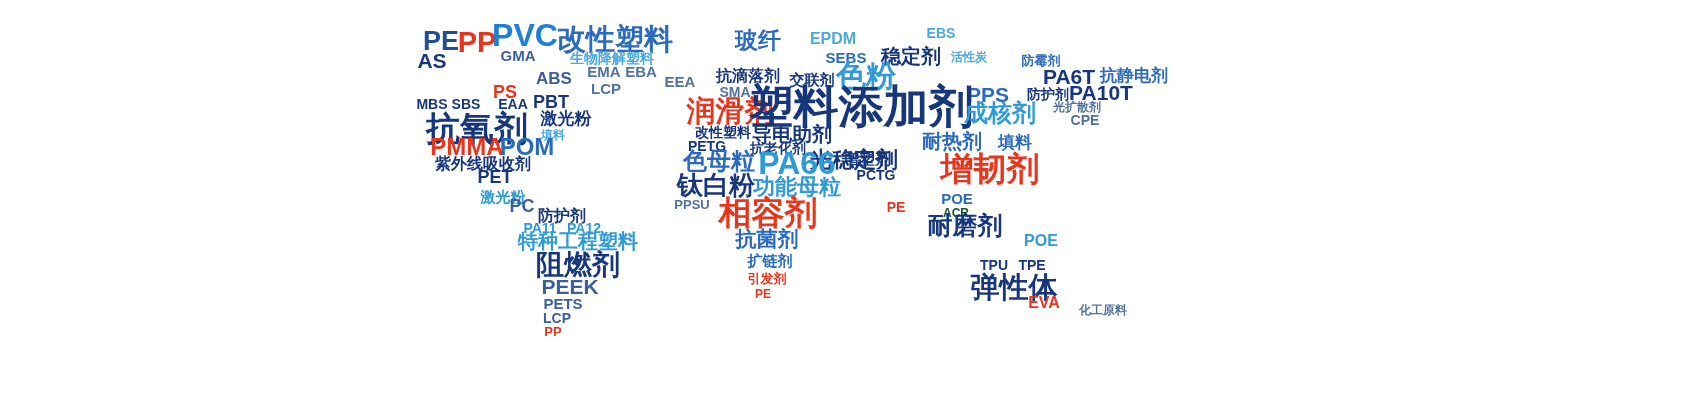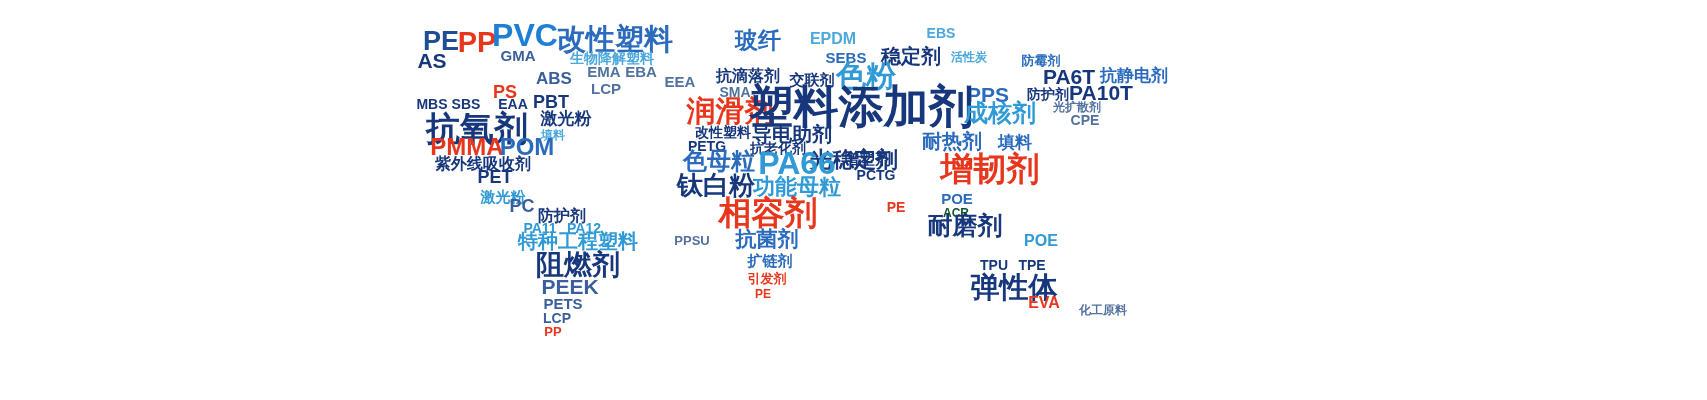--- a/index.html
+++ b/index.html
@@ -82,21 +82,21 @@
     <span class="word w-bold" style="left: 719px; top: 161px; font-size: 24px; color: rgb(42, 107, 189); font-weight: 700;">色母粒</span>
     <span class="word w-bold" style="left: 797px; top: 163px; font-size: 32px; color: rgb(47, 154, 214); font-weight: 700;">PA66</span>
     <span class="word w-bold" style="left: 867px; top: 159px; font-size: 16px; color: rgb(23, 55, 124); font-weight: 700;">增塑剂</span>
     <span class="word w-bold" style="left: 990px; top: 168px; font-size: 33px; color: rgb(232, 54, 28); font-weight: 700;">增韧剂</span>
     <span class="word w-bold" style="left: 483px; top: 164px; font-size: 16px; color: rgb(23, 55, 124); font-weight: 700;">紫外线吸收剂</span>
     <span class="word w-bold" style="left: 876px; top: 175px; font-size: 14px; color: rgb(23, 55, 124); font-weight: 700;">PCTG</span>
     <span class="word w-bold" style="left: 716px; top: 185px; font-size: 26px; color: rgb(23, 55, 124); font-weight: 700;">钛白粉</span>
     <span class="word w-bold" style="left: 797px; top: 187px; font-size: 22px; color: rgb(47, 154, 214); font-weight: 700;">功能母粒</span>
     <span class="word w-bold" style="left: 495px; top: 177px; font-size: 18px; color: rgb(23, 55, 124); font-weight: 700;">PET</span>
     <span class="word w-bold" style="left: 503px; top: 196px; font-size: 15px; color: rgb(47, 154, 214); font-weight: 700;">激光粉</span>
-    <span class="word w-bold" style="left: 692px; top: 204px; font-size: 13px; color: rgb(81, 113, 159); font-weight: 700; margin-top: 36px;">PPSU</span>
+    <span class="word w-bold" style="left: 692px; top: 204px; font-size: 13px; color: rgb(81, 113, 159); font-weight: 700;">PPSU</span>
     <span class="word w-bold" style="left: 957px; top: 198px; font-size: 15px; color: rgb(42, 107, 189); font-weight: 700;">POE</span>
     <span class="word w-bold" style="left: 956px; top: 213px; font-size: 12px; color: #14532d; font-weight: 700;">ACR</span>
     <span class="word w-bold" style="left: 522px; top: 206px; font-size: 18px; color: rgb(59, 94, 156); font-weight: 700;">PC</span>
     <span class="word w-bold" style="left: 562px; top: 216px; font-size: 16px; color: rgb(23, 55, 124); font-weight: 700;">防护剂</span>
     <span class="word w-bold" style="left: 768px; top: 212px; font-size: 33px; color: rgb(232, 54, 28); font-weight: 700;">相容剂</span>
     <span class="word w-bold" style="left: 896px; top: 207px; font-size: 14px; color: rgb(232, 54, 28); font-weight: 700;">PE</span>
     <span class="word w-bold" style="left: 965px; top: 225px; font-size: 25px; color: rgb(23, 55, 124); font-weight: 700;">耐磨剂</span>
     <span class="word w-bold" style="left: 540px; top: 228px; font-size: 14px; color: rgb(47, 154, 214); font-weight: 700;">PA11</span>
     <span class="word w-bold" style="left: 584px; top: 228px; font-size: 14px; color: rgb(47, 154, 214); font-weight: 700;">PA12</span>
     <span class="word w-bold" style="left: 578px; top: 241px; font-size: 20px; color: rgb(47, 154, 214); font-weight: 700;">特种工程塑料</span>

